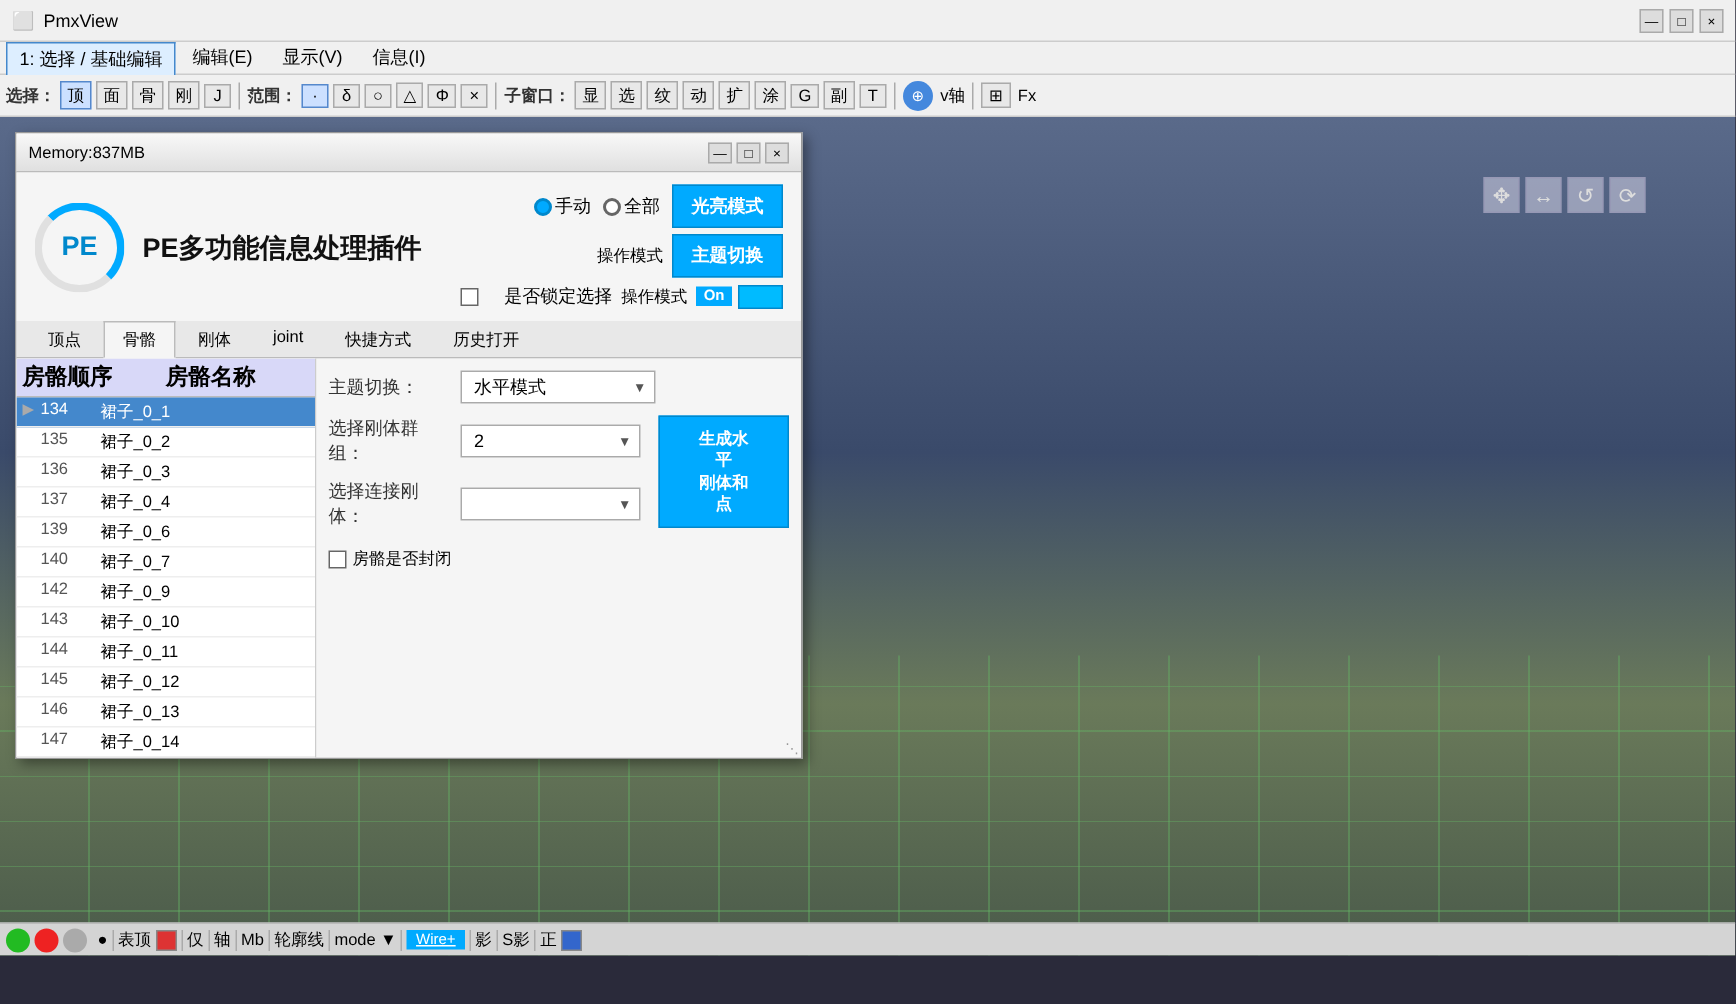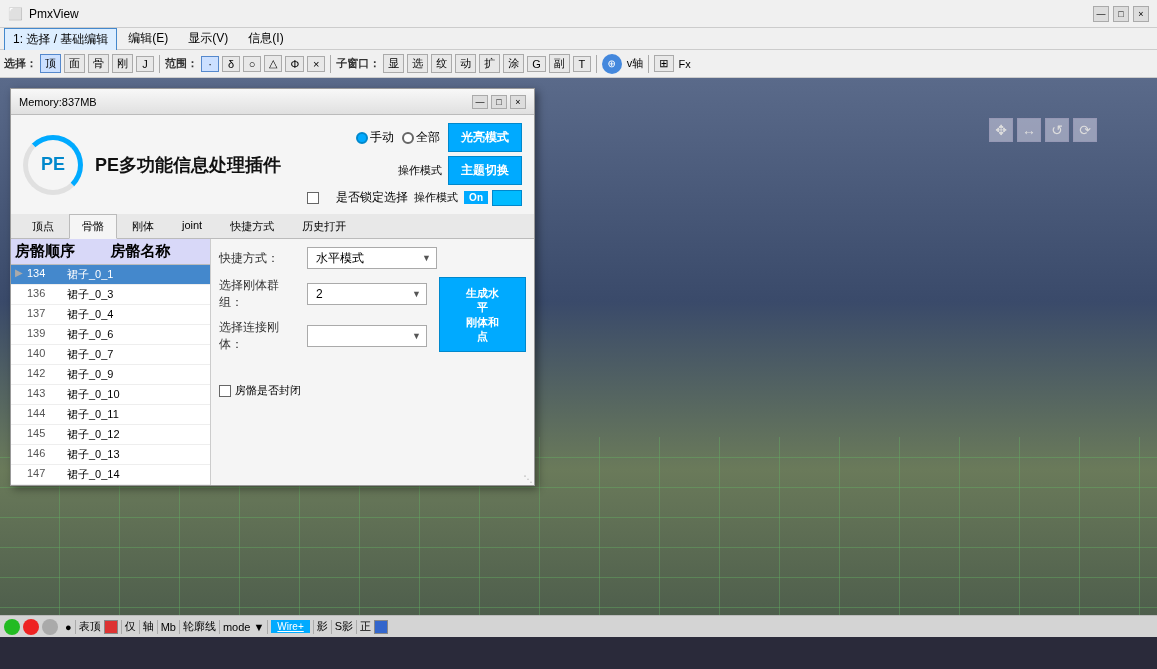--- a/index.html
+++ b/index.html
@@ -298,21 +298,21 @@
       background: #00aaff;
       color: white;
       border: 1px solid #0088cc;
       padding: 8px 26px;
       cursor: pointer;
       font-size: 11px;
       font-weight: bold;
       text-align: center;
       line-height: 1.3;
     }
-    .checkbox-row { display: flex; align-items: center; gap: 4px; font-size: 11px; margin-top: 22px; }
+    .checkbox-row { display: flex; align-items: center; gap: 4px; font-size: 11px; margin-top: 4px; }
 
     
     .resize-handle {
       position: absolute;
       bottom: 0;
       right: 0;
       width: 12px;
       height: 12px;
       cursor: se-resize;
       font-size: 9px;
@@ -489,20 +489,25 @@
           <div class="list-col">房骼名称</div>
         </div>
 
         <div class="list-row selected">
           <span class="row-arrow">▶</span>
           <span class="row-num">134</span>
           <span>裙子_0_1</span>
         </div>
         <div class="list-row">
           <span class="row-arrow"></span>
+          <span class="row-num">135</span>
+          <span>裙子_0_2</span>
+        </div>
+        <div class="list-row">
+          <span class="row-arrow"></span>
           <span class="row-num">136</span>
           <span>裙子_0_3</span>
         </div>
         <div class="list-row">
           <span class="row-arrow"></span>
           <span class="row-num">137</span>
           <span>裙子_0_4</span>
         </div>
         <div class="list-row">
           <span class="row-arrow"></span>
@@ -543,21 +548,21 @@
           <span class="row-arrow"></span>
           <span class="row-num">147</span>
           <span>裙子_0_14</span>
         </div>
       </div>
 
       <div class="panel-right">
 
 
         <div class="form-row">
-          <span class="form-label">快捷方式：</span>
+          <span class="form-label">主题切换：</span>
           <div class="select-wrapper">
             <select class="form-select" style="width:130px; padding-right:24px;">
               <option>水平模式</option>
               <option>垂直模式</option>
               <option>自定义</option>
             </select>
             <span class="select-arrow">▼</span>
           </div>
         </div>
 

